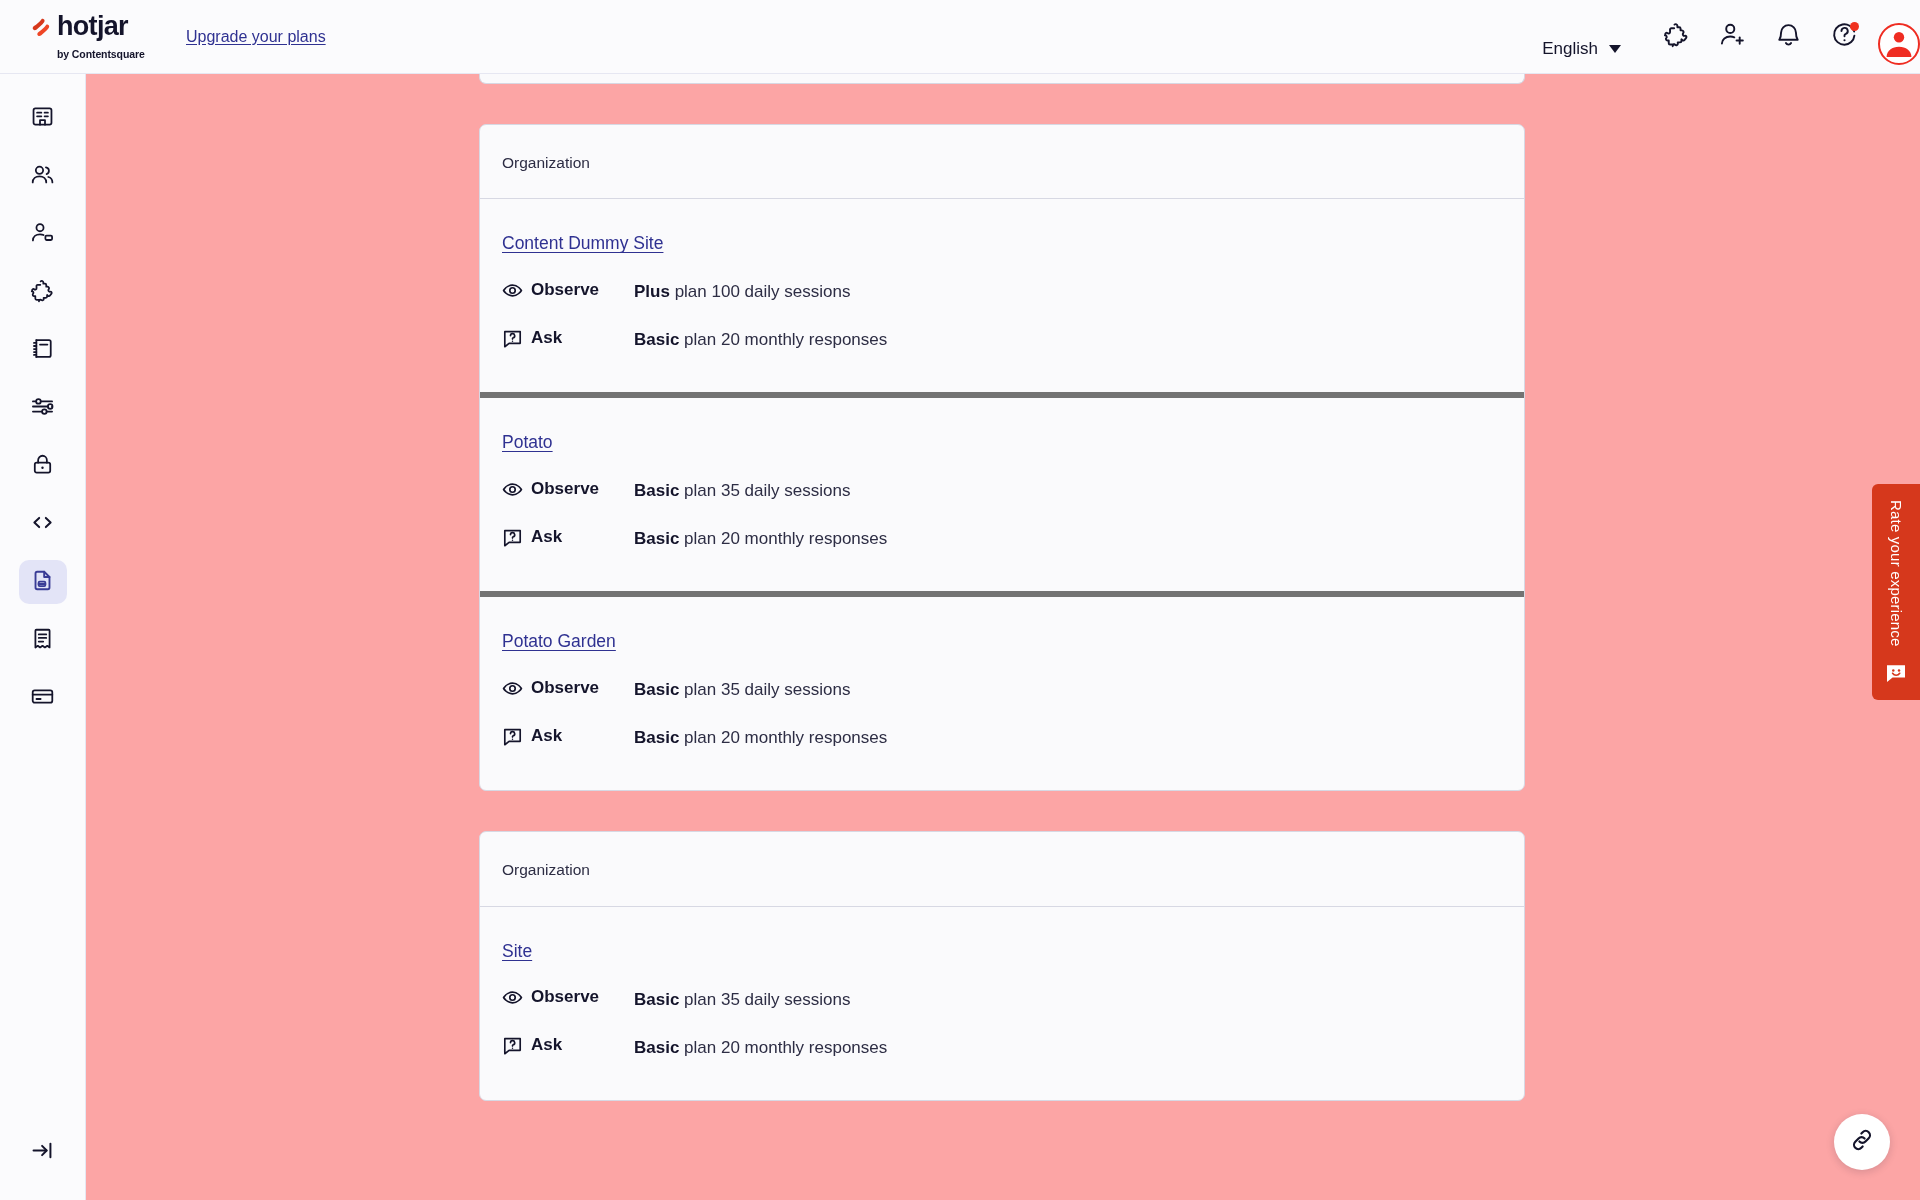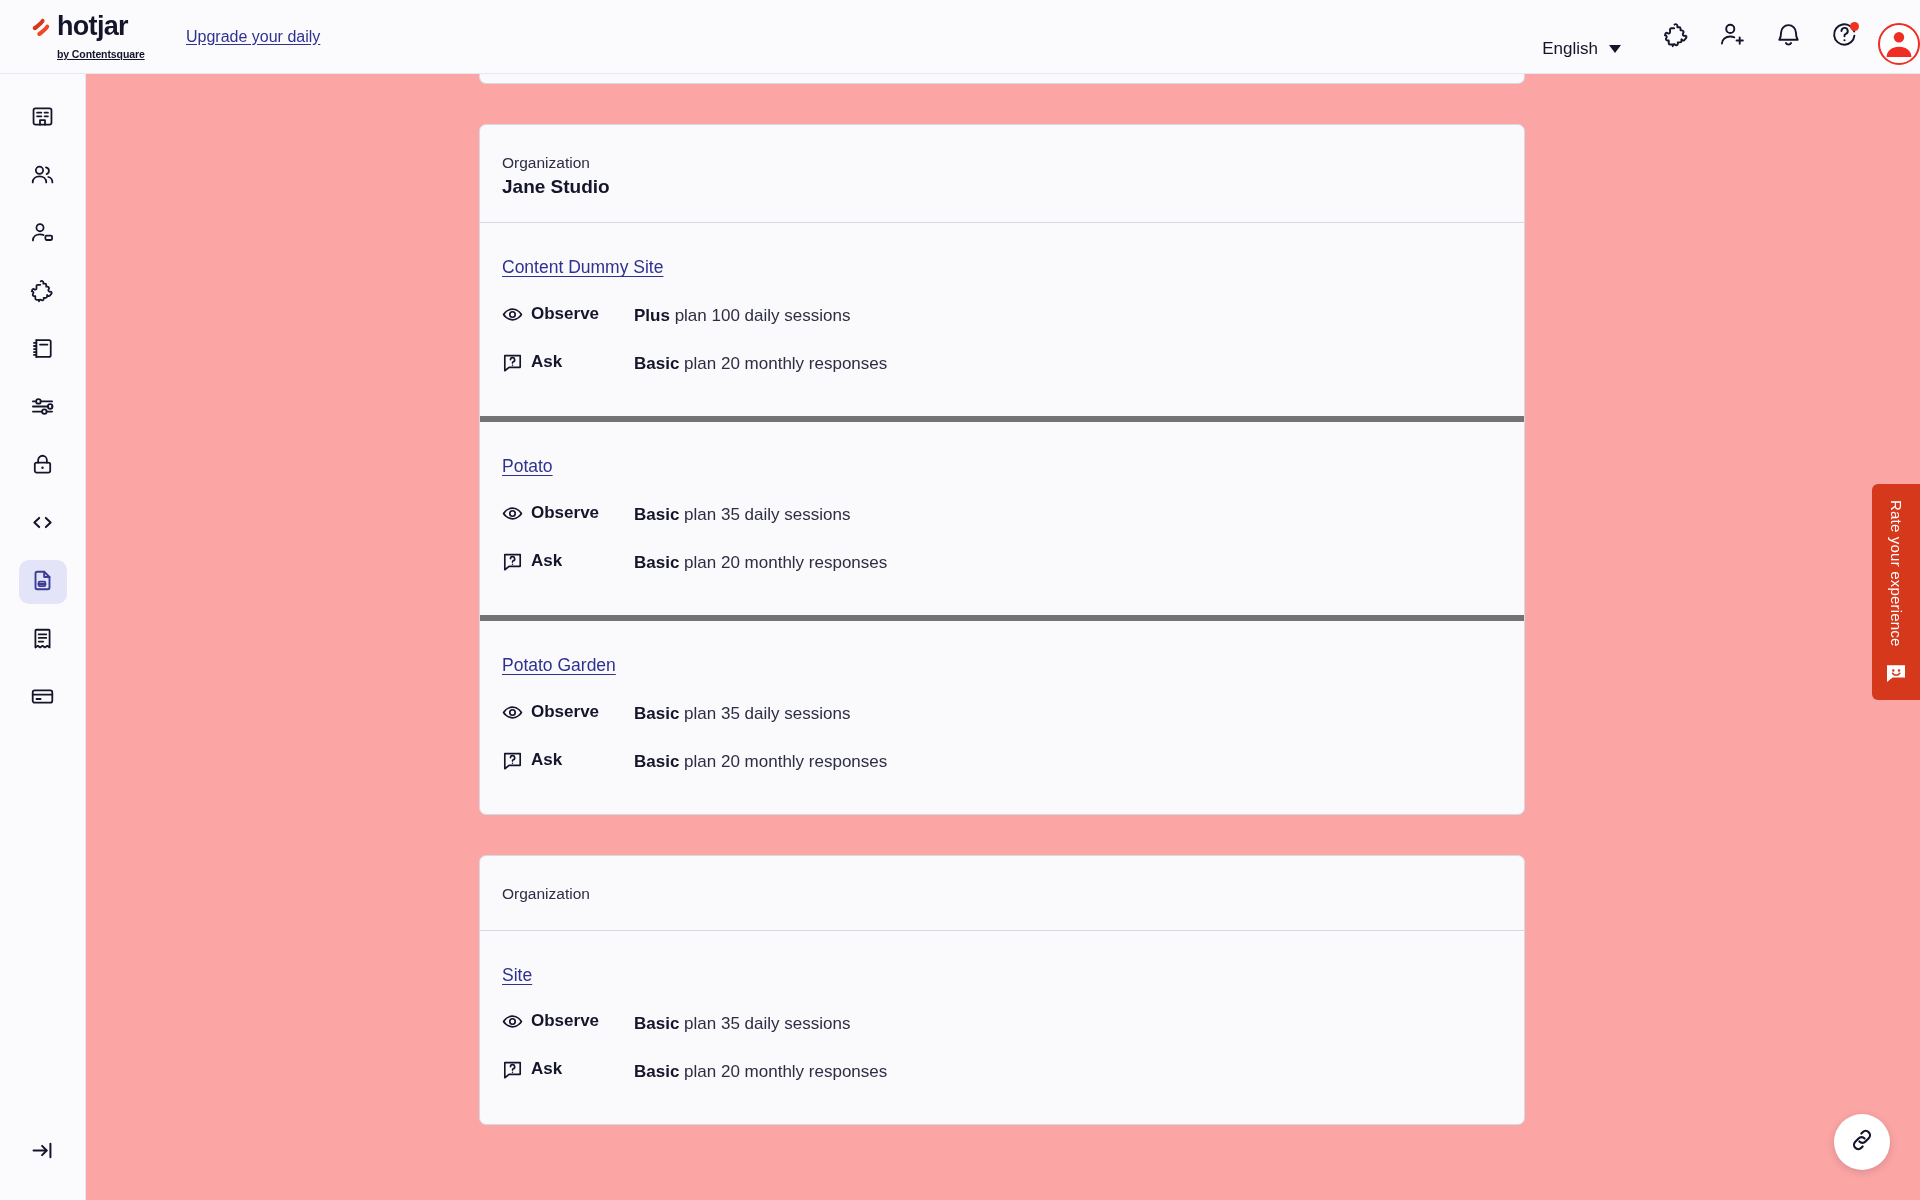--- a/index.html
+++ b/index.html
@@ -44,21 +44,20 @@
     font-weight: bold;
     letter-spacing: -0.7px;
     color: #14142b;
   }
   #logo-sub {
     font-size: 10.5px;
     font-weight: bold;
     letter-spacing: -0.1px;
     color: #14142b;
     margin-top: 9px;
-    text-decoration: underline;
   }
 
   #upgrade-link {
     margin-left: 6px;
     font-size: 16px;
     color: #2f3191;
     text-decoration: underline;
     text-underline-offset: 2px;
     cursor: pointer;
     white-space: nowrap;
@@ -297,21 +296,21 @@
         <path d="M11.5 1.2 C9.6 4.0 6.6 6.3 4.0 8.1 C2.6 9.1 2.3 10.6 3.3 11.6 C4.2 12.5 5.6 12.3 6.7 11.4 C9.2 9.4 12.2 7.1 14.1 4.3 C15.0 3.0 14.6 1.5 13.4 1.0 C12.8 0.75 12.0 0.6 11.5 1.2 Z" fill="#d6381c"></path>
         <path d="M16.1 7.0 C14.2 9.8 11.2 12.1 8.6 13.9 C7.2 14.9 6.9 16.4 7.9 17.4 C8.8 18.3 10.2 18.1 11.3 17.2 C13.8 15.2 16.8 12.9 18.7 10.1 C19.6 8.8 19.2 7.3 18.0 6.8 C17.4 6.55 16.6 6.4 16.1 7.0 Z" fill="#ef4626"></path>
       </svg>
     </span>
     <span id="logo-text-wrap">
       <span id="logo-word">hotjar</span>
       <span id="logo-sub">by Contentsquare</span>
     </span>
   </div>
 
-  <a id="upgrade-link">Upgrade your daily</a>
+  <a id="upgrade-link">Upgrade your plans</a>
 
   <div id="header-right">
 
     <div id="lang-select">
       <span>English</span>
       <span class="caret-down"></span>
     </div>
 
     <div class="hdr-icon-btn">
       <span>
@@ -499,21 +498,20 @@
 </div>
 
 <div id="main">
   <div id="cards-col">
 
     <div class="org-card partial"></div>
 
     <div class="org-card">
       <div class="org-head">
         <div class="org-label">Organization</div>
-        <div class="org-name">Jane Studio</div>
       </div>
 
       <div class="site-block">
         <a class="site-name">Content Dummy Site</a>
 
         <div class="plan-row">
           <div class="plan-kind">
             <span>
               <svg width="21" height="21" viewBox="0 0 24 24" fill="none" stroke="#14142b" stroke-width="1.9" stroke-linecap="round" stroke-linejoin="round">
                 <path d="M1.8 12S5.5 5.9 12 5.9 22.2 12 22.2 12 18.5 18.1 12 18.1 1.8 12 1.8 12Z"></path>

